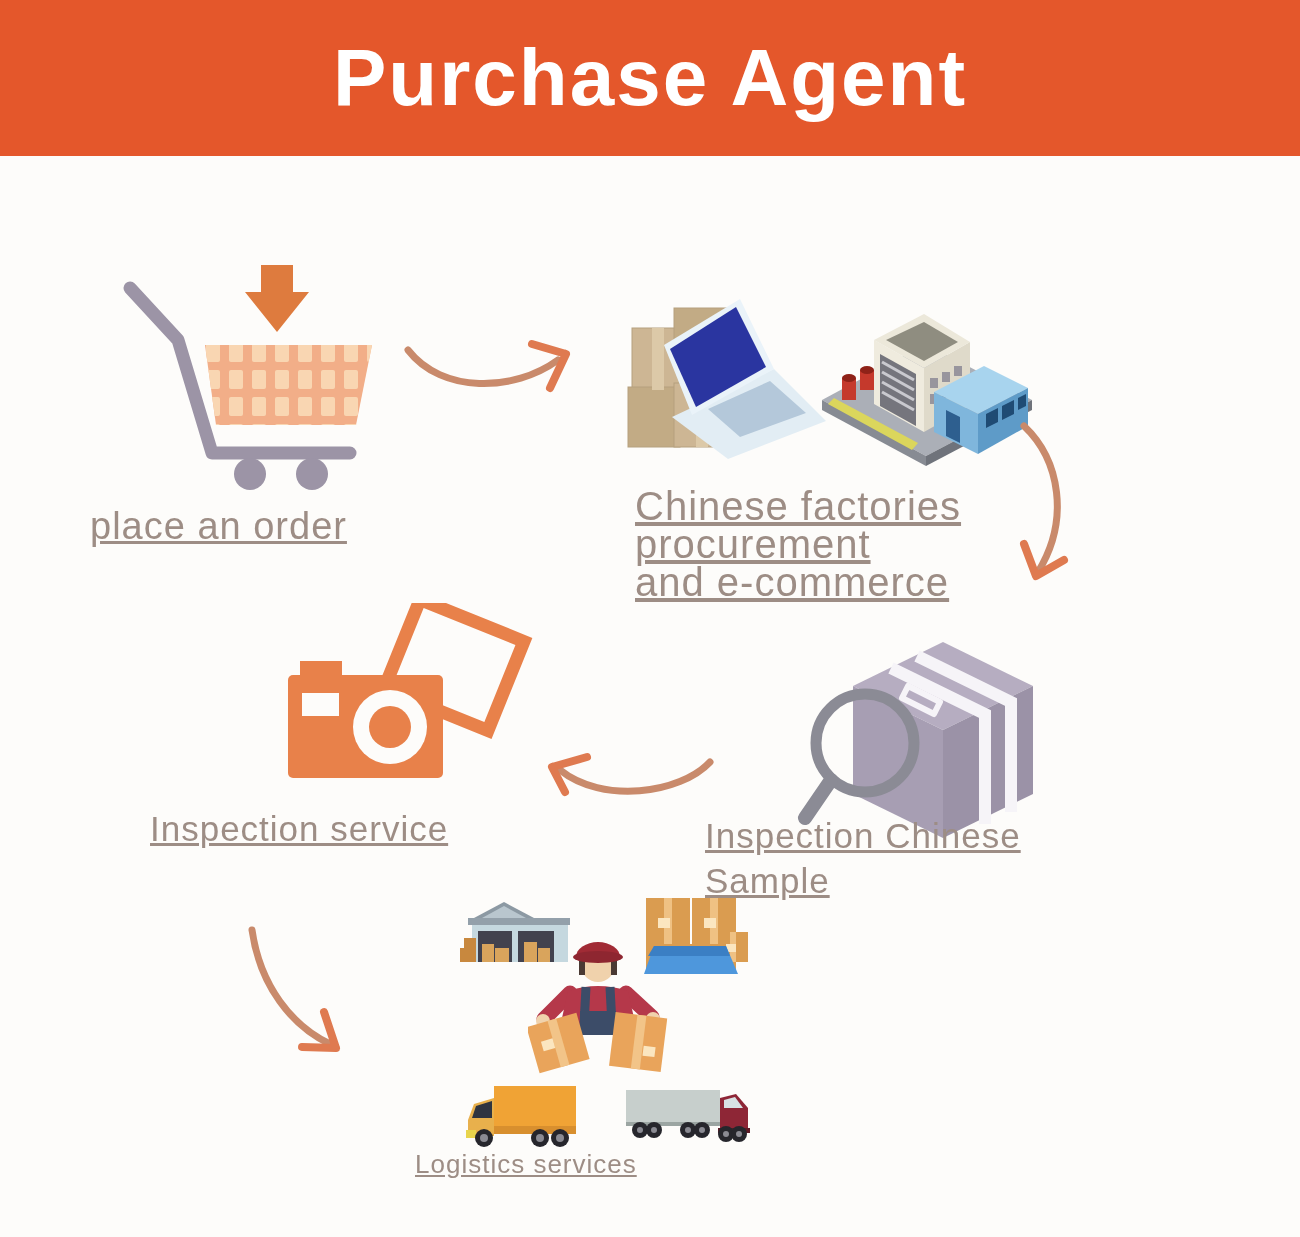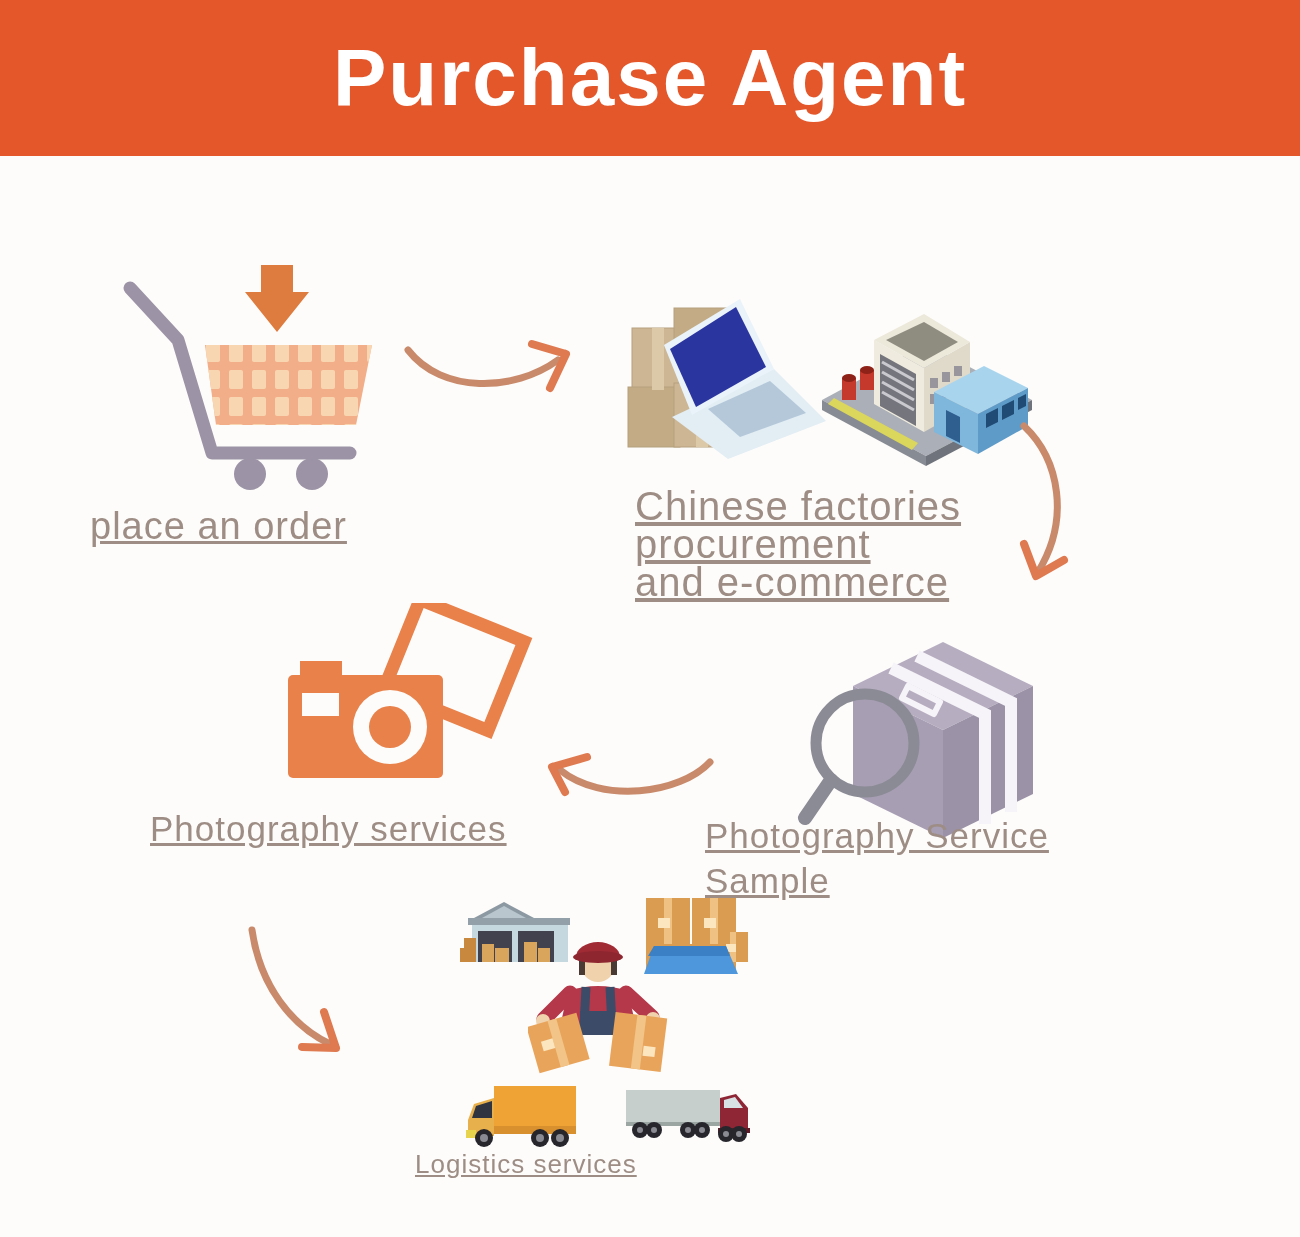--- a/index.html
+++ b/index.html
@@ -139,38 +139,38 @@
     <path d="M148 102 L238 58 L238 166 L148 210 Z" fill="#9B92A7"></path>
     <g stroke="#F6F4F8" stroke-width="12" fill="none" stroke-linejoin="miter">
       <path d="M96 40 L190 86 L190 196"></path>
       <path d="M122 28 L216 74 L216 184"></path>
     </g>
     <path d="M113 58 l32 16 -6 12 -32 -16 z" fill="none" stroke="#F6F4F8" stroke-width="6" stroke-linejoin="round"></path>
     <circle cx="70" cy="115" r="49" fill="none" stroke="#8B8B95" stroke-width="11"></circle>
     <path d="M36 152 L10 190" stroke="#8B8B95" stroke-width="14" stroke-linecap="round"></path>
   </svg>
   <div class="label label-inspection">
-    <span>Photography Service</span>
+    <span>Inspection Chinese</span>
     <span>Sample</span>
   </div>
 
   <svg class="icon" style="left:540px; top:740px;" width="180" height="70" viewBox="0 0 180 70">
     <path d="M170 22 C140 54 62 64 20 30" stroke="#C98A6B" stroke-width="7" fill="none" stroke-linecap="round"></path>
     <path d="M12 27 L47 17 M12 27 L25 52" stroke="#DF7A50" stroke-width="8" fill="none" stroke-linecap="round"></path>
   </svg>
 
   <svg class="icon" style="left:270px; top:603px;" width="265" height="250" viewBox="0 0 265 250">
     <rect x="128" y="14" width="112" height="96" fill="none" stroke="#E8814A" stroke-width="13" transform="rotate(22 184 62)"></rect>
     <rect x="30" y="58" width="42" height="18" fill="#E8814A"></rect>
     <rect x="18" y="72" width="155" height="103" rx="5" fill="#E8814A"></rect>
     <rect x="32" y="90" width="37" height="23" fill="#FDFCFA"></rect>
     <circle cx="120" cy="124" r="37" fill="#FDFCFA"></circle>
     <circle cx="120" cy="124" r="21" fill="#E8814A"></circle>
   </svg>
-  <div class="label label-photography">Photography services</div>
+  <div class="label label-photography">Inspection service</div>
 
   <svg class="icon" style="left:236px; top:926px;" width="115" height="135" viewBox="0 0 115 135">
     <path d="M16 4 C24 60 56 100 94 118" stroke="#C98A6B" stroke-width="7" fill="none" stroke-linecap="round"></path>
     <path d="M100 122 L88 86 M100 122 L66 121" stroke="#DF7A50" stroke-width="8" fill="none" stroke-linecap="round"></path>
   </svg>
 
   <svg class="icon" style="left:458px; top:898px;" width="120" height="70" viewBox="0 0 120 70">
     <rect x="10" y="20" width="102" height="7" fill="#93A0AA"></rect>
     <path d="M16 20 L46 4 L76 20 Z" fill="#8C99A3"></path>
     <path d="M24 20 L46 8 L68 20 Z" fill="#B9C6CE"></path>

